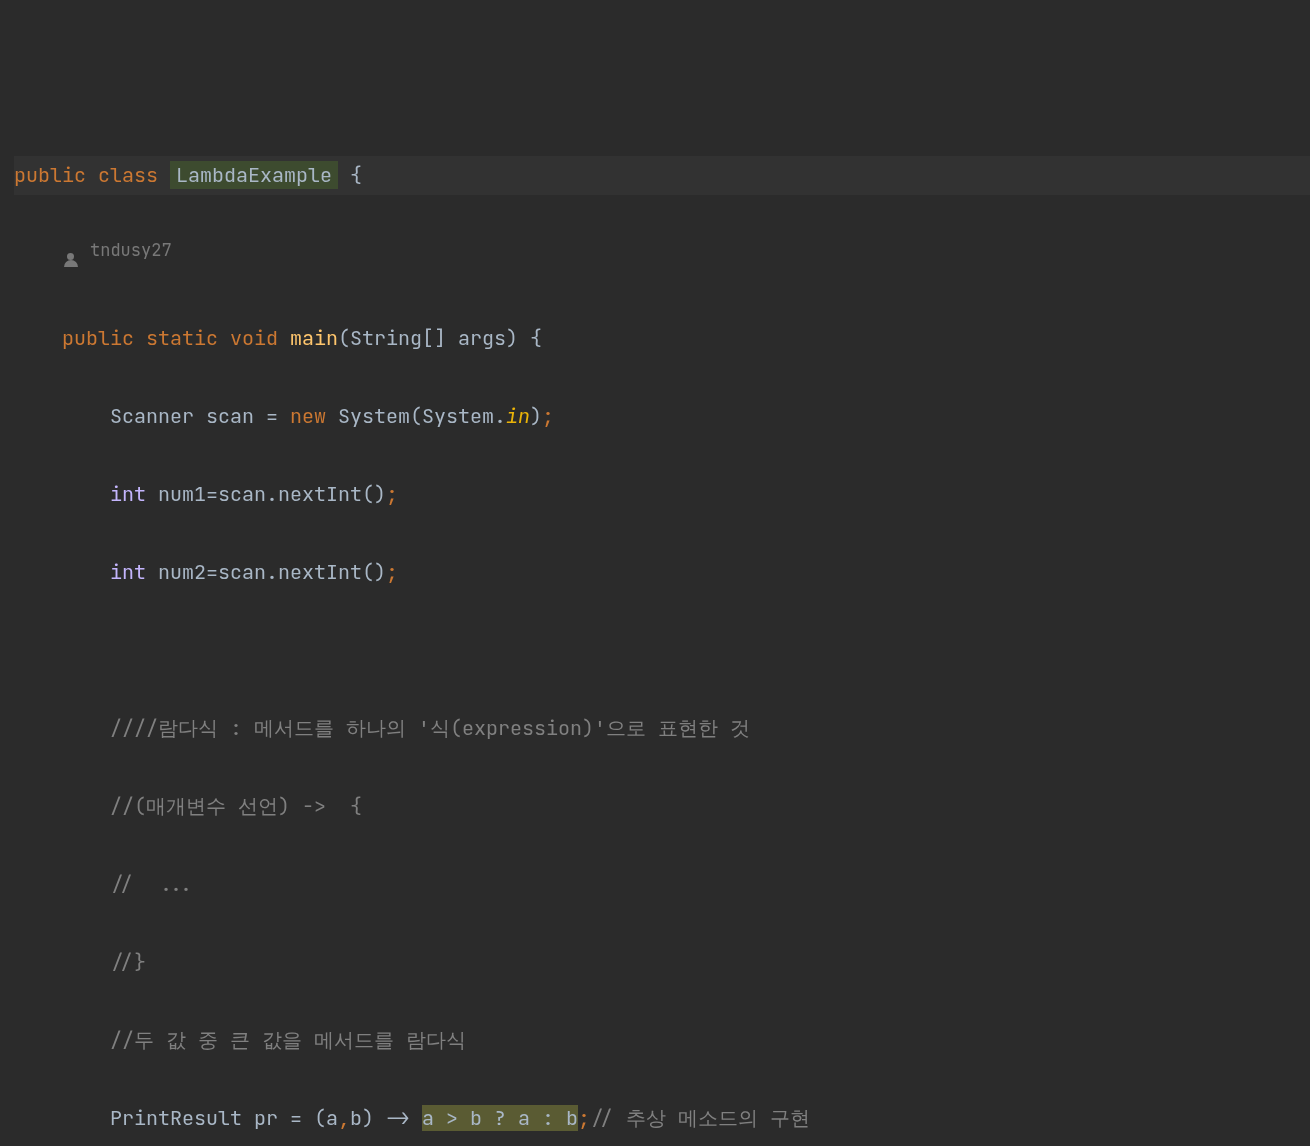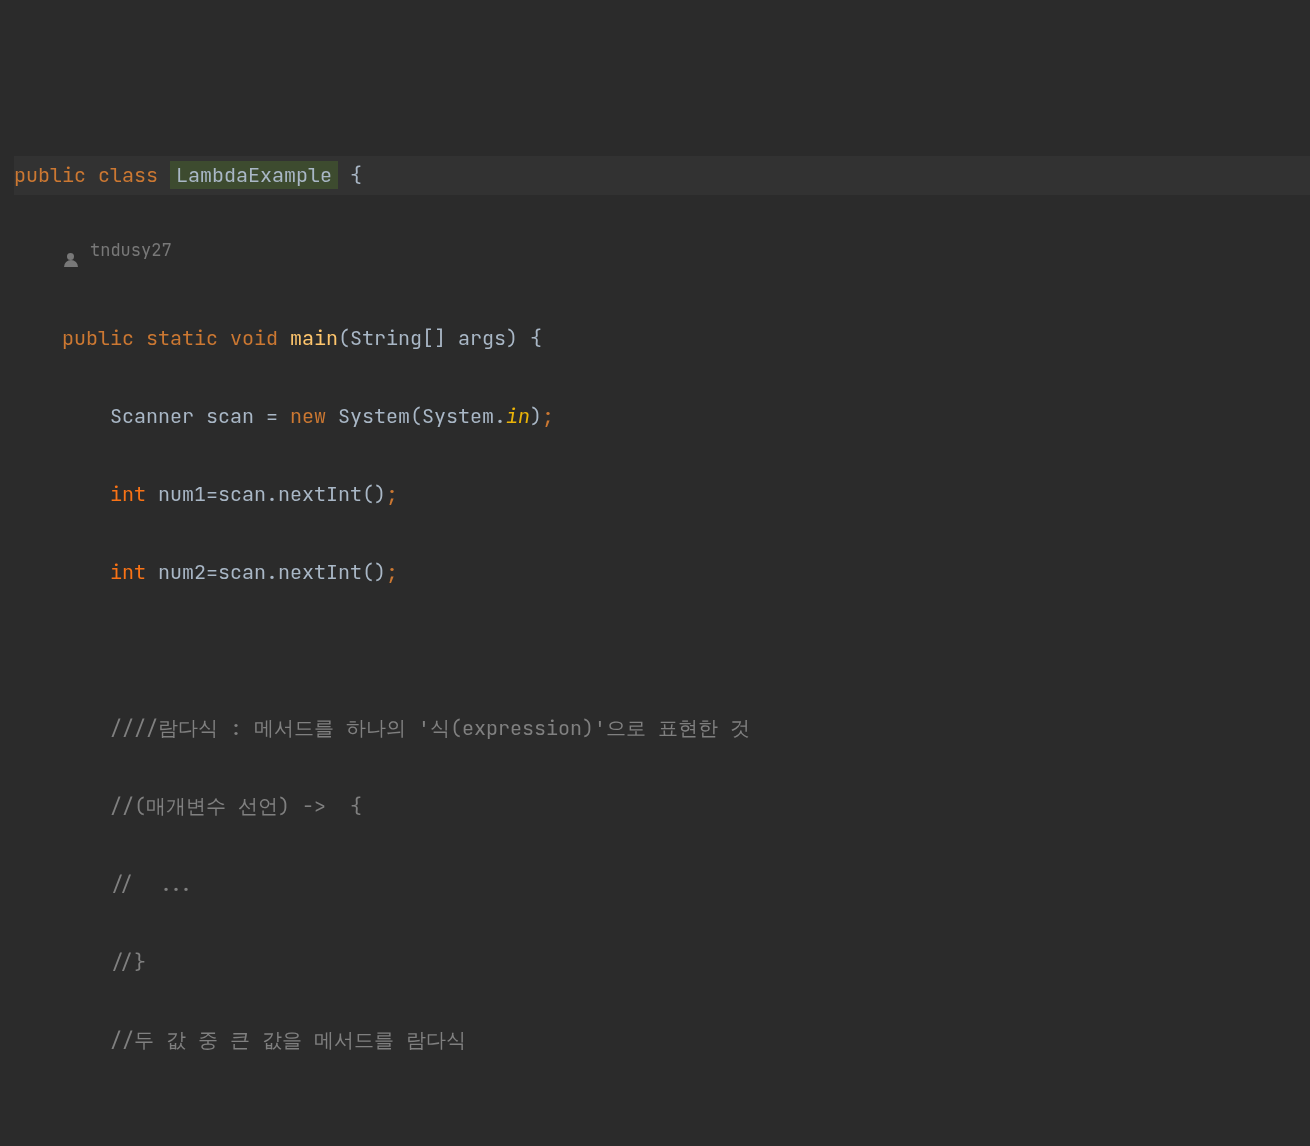--- a/index.html
+++ b/index.html
@@ -22,21 +22,21 @@
       min-height: 39px;
     }
     .line-highlight {
       background: #323232;
     }
     .kw-public { color: #cc7832; }
     .kw-class { color: #cc7832; }
     .kw-static { color: #cc7832; }
     .kw-void { color: #cc7832; }
     .kw-new { color: #cc7832; }
-    .kw-int { color: #f97316; }
+    .kw-int { color: #c4b5fd; }
     .class-name-hl { background: #3d4b2f; padding: 1px 6px; }
     .method-decl { color: #ffc66d; }
     .type { color: #a9b7c6; }
     .plain { color: #a9b7c6; }
     .field-static { color: #eab308; font-style: italic; }
     .comment { color: #808080; }
     .highlight-expr { background: #5a5b33; }
     .inlay {
       color: #787878;
       font-size: 17px;
@@ -83,20 +83,21 @@
 <span class="line">    <span class="kw-public">public</span> <span class="kw-static">static</span> <span class="kw-void">void</span> <span class="method-decl">main</span><span class="plain">(String[] args) {</span></span>
 <span class="line">        <span class="type">Scanner</span><span class="plain"> scan = </span><span class="kw-new">new</span><span class="plain"> System(System.</span><span class="field-static">in</span><span class="plain">)</span><span class="semi">;</span></span>
 <span class="line">        <span class="kw-int">int</span><span class="plain"> num1=scan.nextInt()</span><span class="semi">;</span></span>
 <span class="line">        <span class="kw-int">int</span><span class="plain"> num2=scan.nextInt()</span><span class="semi">;</span></span>
 <span class="line"> </span>
 <span class="line">        <span class="comment">////람다식 : 메서드를 하나의 '식(expression)'으로 표현한 것</span></span>
 <span class="line">        <span class="comment">//(매개변수 선언) -&gt;  {</span></span>
 <span class="line">        <span class="comment">//  ...</span></span>
 <span class="line">        <span class="comment">//}</span></span>
 <span class="line">        <span class="comment">//두 값 중 큰 값을 메서드를 람다식</span></span>
+<span class="line">        <span class="plain">PrintResult pr = (a</span><span class="semi">,</span><span class="plain">b) -&gt; </span><span class="highlight-expr">a &gt; b ? a : b</span><span class="semi">;</span><span class="comment">// 추상 메소드의 구현</span></span>
 
 
 
 
 
 
 
 
 
 

